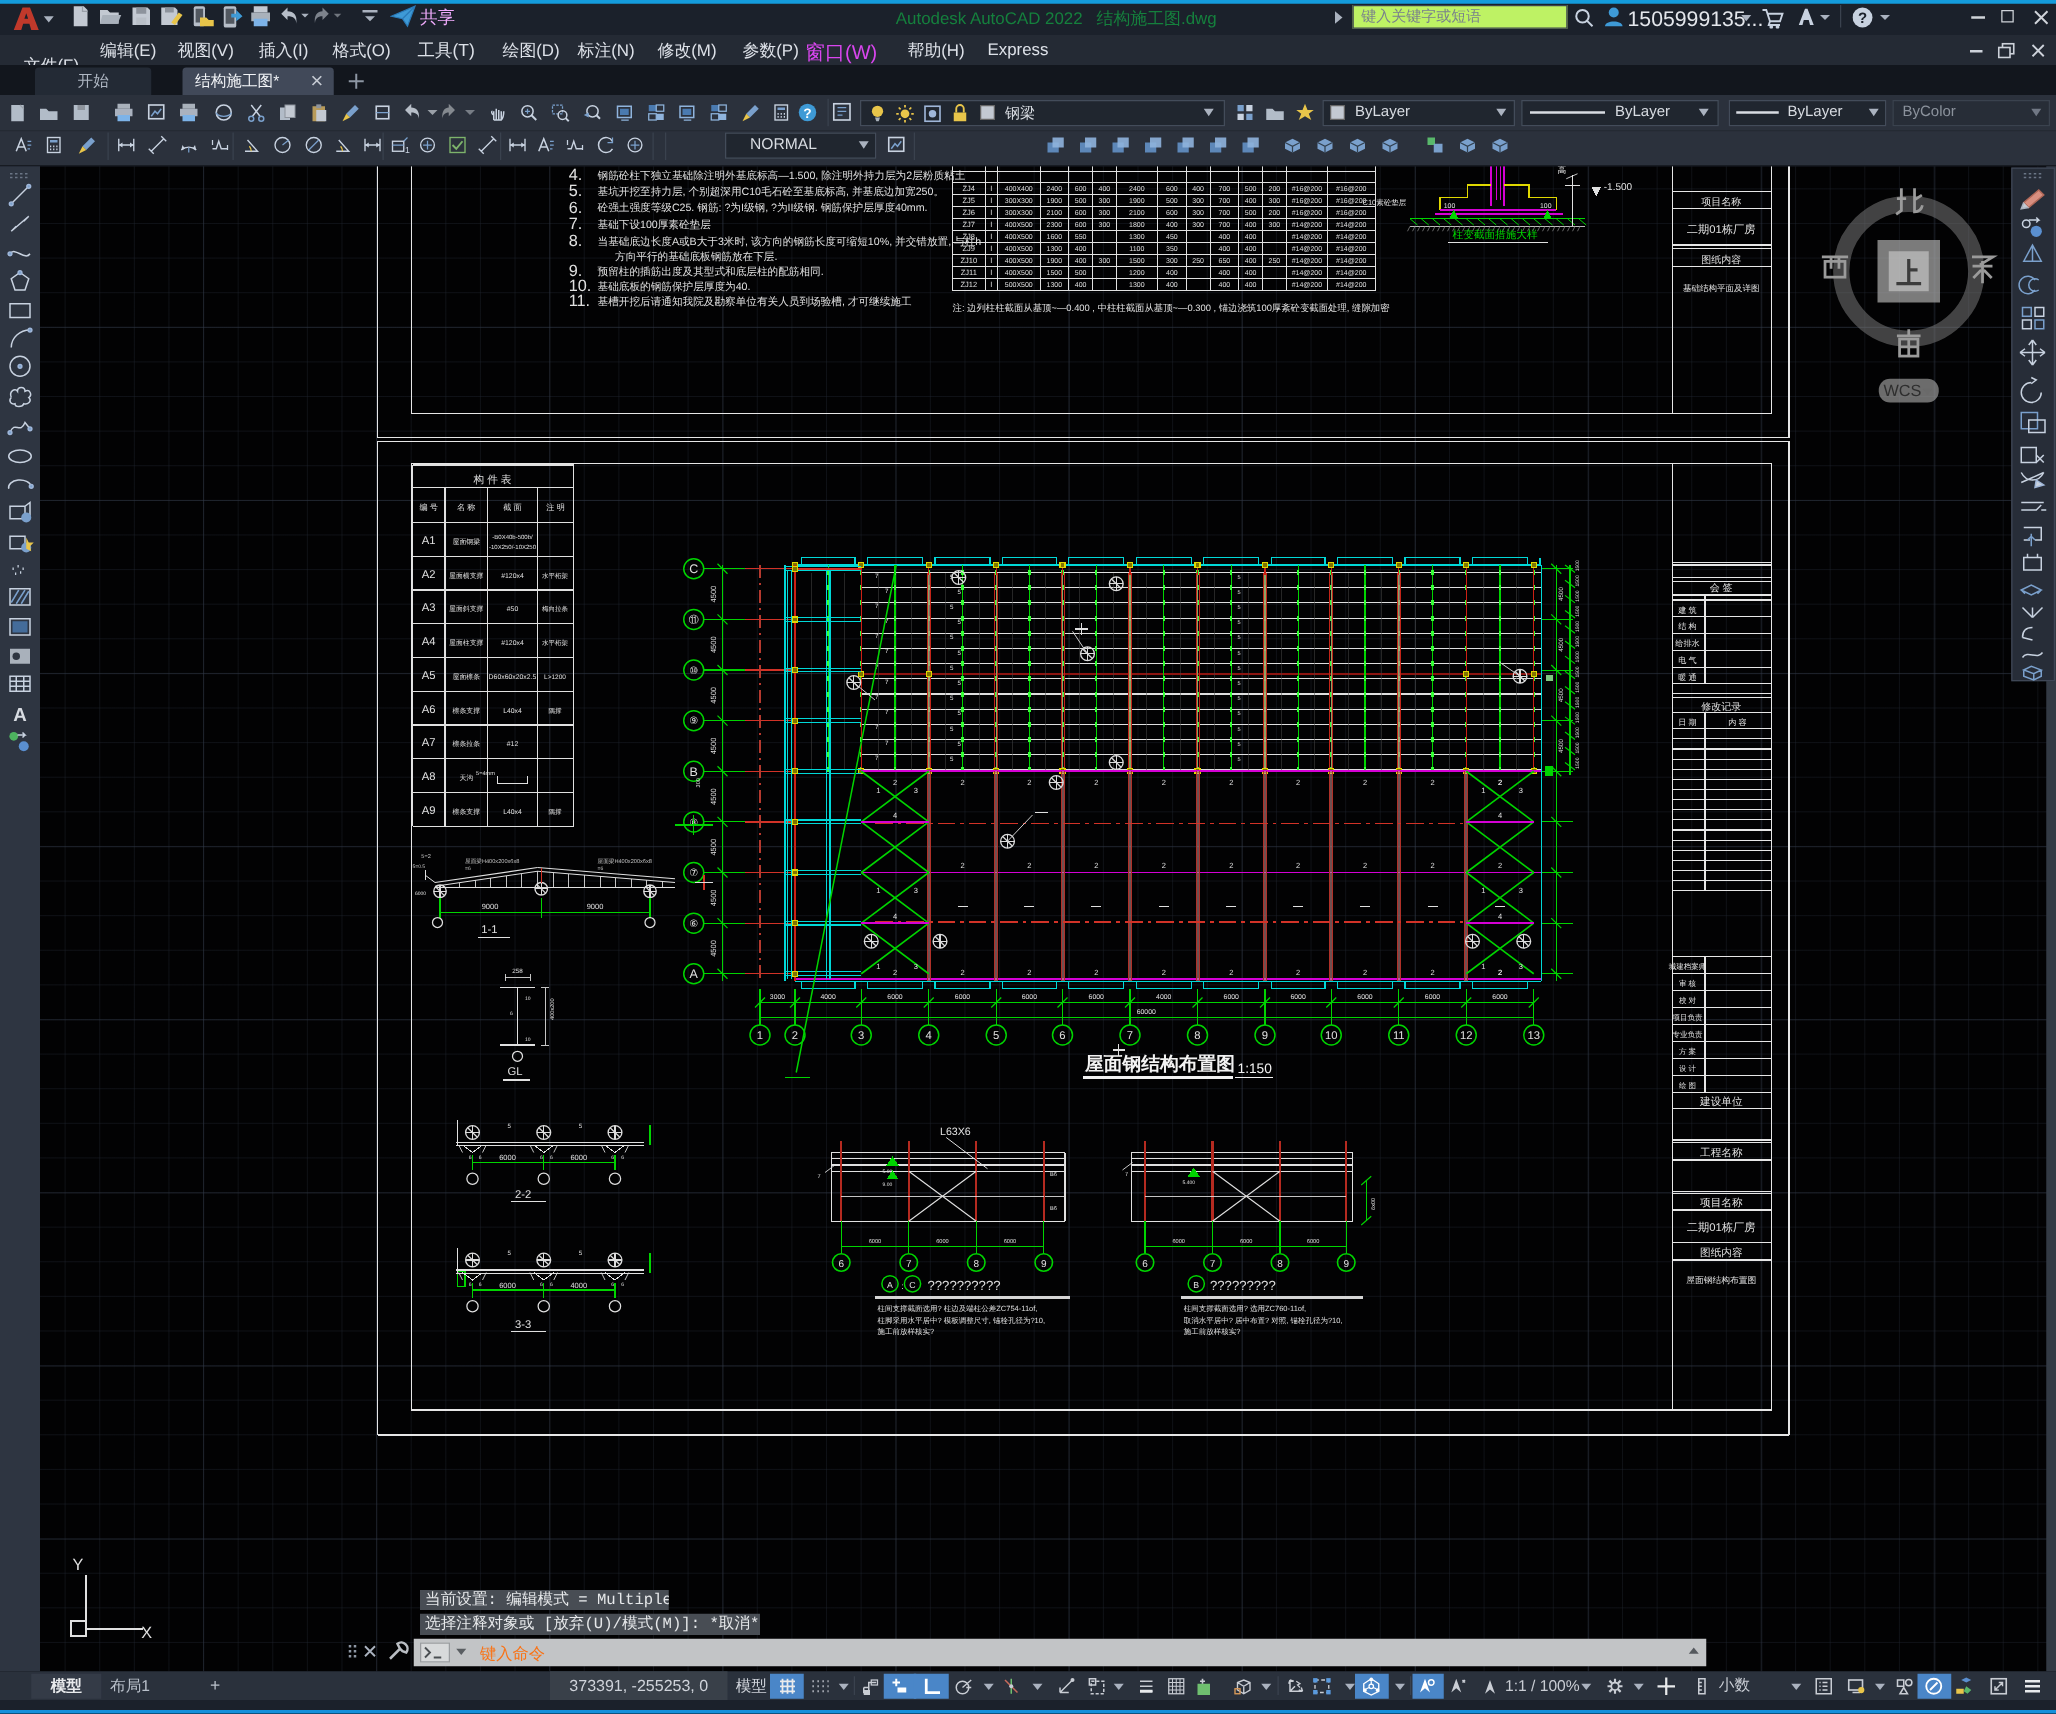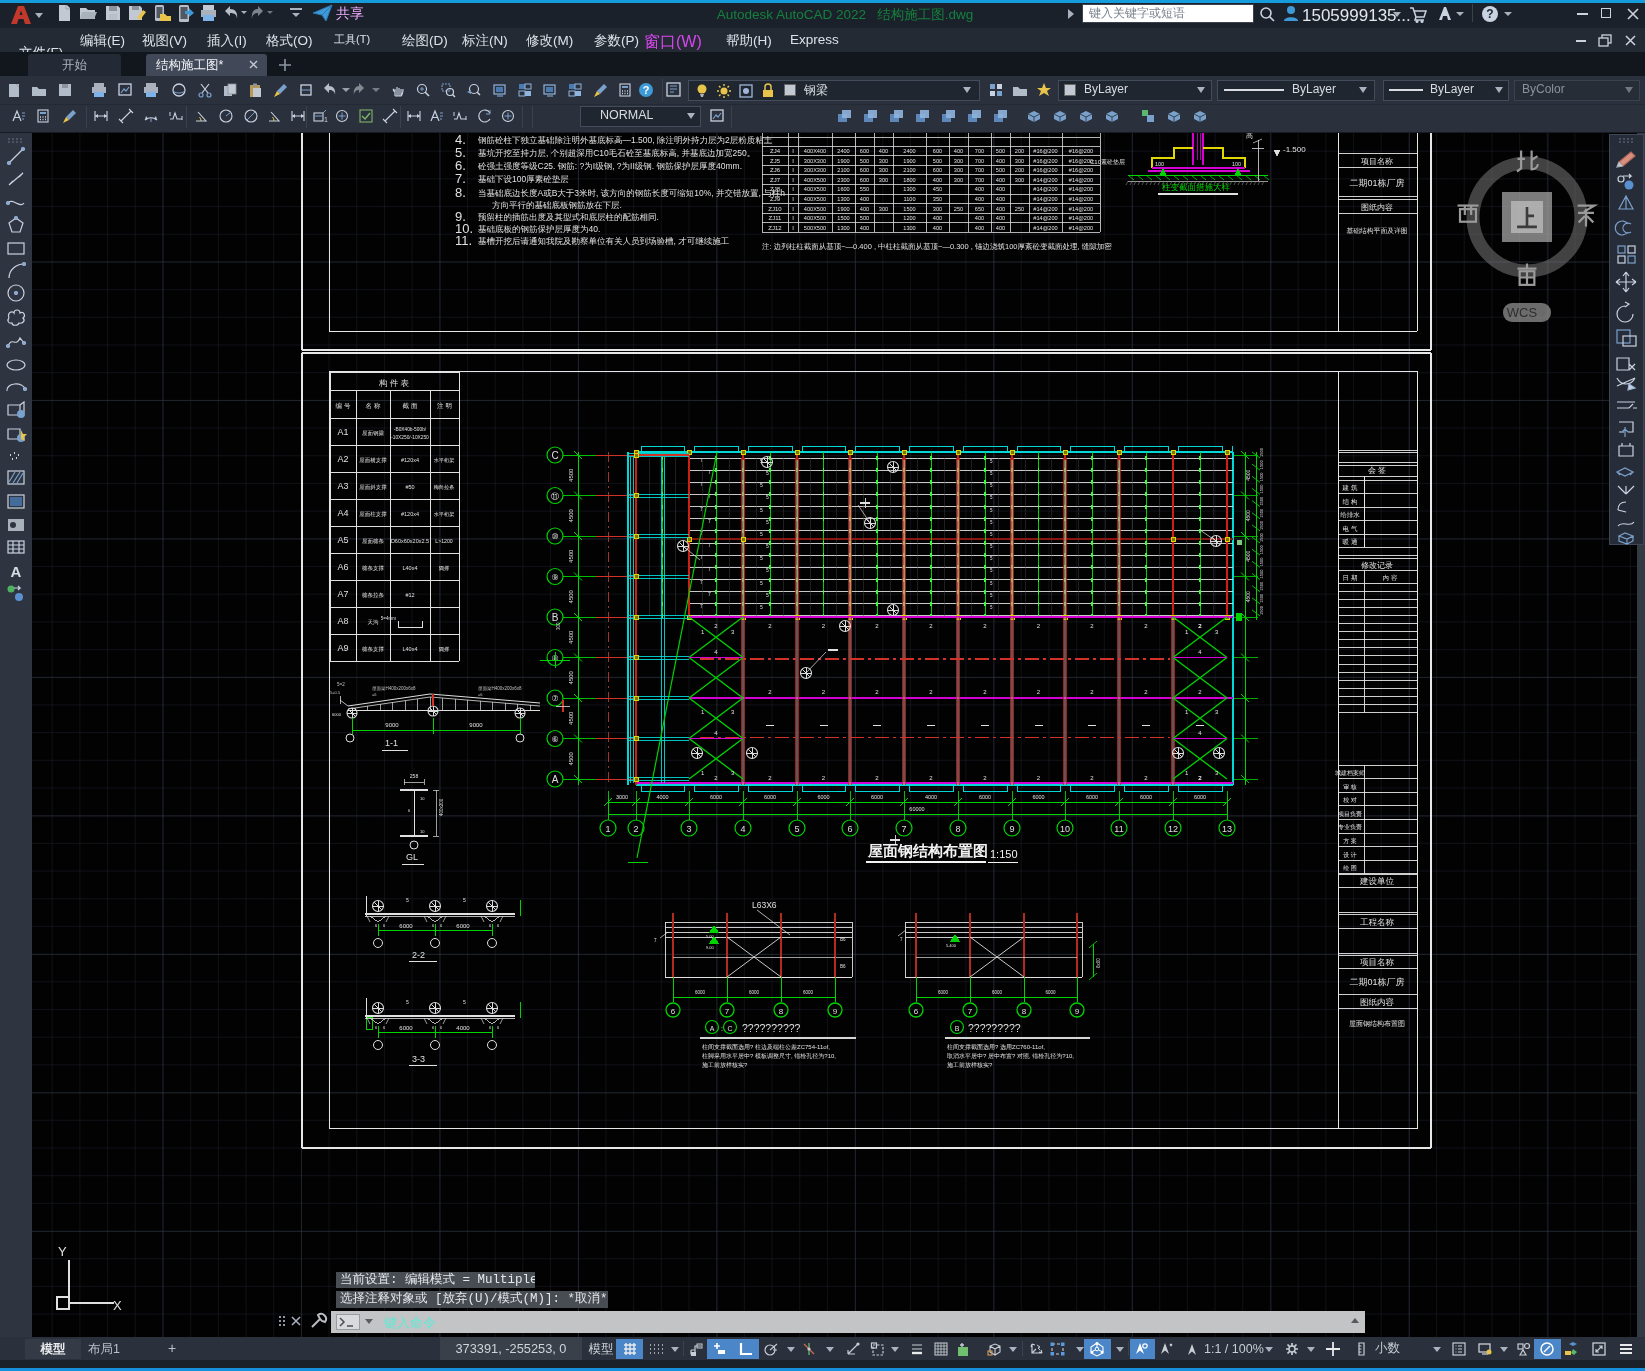--- a/index.html
+++ b/index.html
@@ -1644,21 +1644,21 @@
       <path d="M4,9 L8,13 L12,9 Z" fill="#aab2bf"></path>
     </svg>
 <svg class="abs" style="left:312px;top:4px" width="26" height="20" viewBox="0 0 26 20">
       <path d="M1,9 L20,1 L14,17 L10,11 Z M10,11 L20,1" fill="#3e9ad6" stroke="#2a7ab8"></path>
     </svg>
 <div class="abs" style="left:336px;top:5px;font-size:14px;color:#f0abfc">共享</div>
 <div class="abs" style="left:595px;top:6px;width:500px;text-align:center;font-size:13.5px;color:#15803d">Autodesk AutoCAD 2022&nbsp;&nbsp;&nbsp;结构施工图.dwg</div>
 <svg class="abs" style="left:1066px;top:8px" width="10" height="12" viewBox="0 0 10 12">
       <path d="M2,1 L8,6 L2,11 Z" fill="#aab2bf"></path>
     </svg>
-<div class="abs" style="left:1082px;top:4px;width:172px;height:19px;background:#ffffff;border:1px solid #3c434f;color:#79818c;font-size:12px;line-height:17px;padding-left:6px;overflow:hidden">键入关键字或短语</div>
+<div class="abs" style="left:1082px;top:4px;width:172px;height:19px;background:#bef264;border:1px solid #3c434f;color:#79818c;font-size:12px;line-height:17px;padding-left:6px;overflow:hidden">键入关键字或短语</div>
 <svg class="abs" style="left:1259px;top:6px" width="18" height="16" viewBox="0 0 18 16">
       <circle cx="7" cy="7" r="5" stroke="#c8d2e0" fill="none" stroke-width="1.6"></circle>
       <line x1="10.5" y1="10.5" x2="15" y2="15" stroke="#c8d2e0" stroke-width="1.6"></line>
     </svg>
 <svg class="abs" style="left:1283px;top:5px" width="16" height="18" viewBox="0 0 16 18">
       <circle cx="8" cy="5" r="4" fill="#3e9ad6"></circle>
       <path d="M1,16 C1,11 15,11 15,16 Z" fill="#3e9ad6"></path>
     </svg>
 <div class="abs" style="left:1302px;top:6px;font-size:17px;color:#e4e7ec">1505999135...</div>
 <svg class="abs" style="left:1392px;top:11px" width="10" height="8" viewBox="0 0 10 8">
@@ -1683,21 +1683,21 @@
 <div class="abs" style="left:1601px;top:8px;width:10px;height:10px;border:1.5px solid #cfd3d9"></div>
 <svg class="abs" style="left:1626px;top:7px" width="14" height="14" viewBox="0 0 14 14">
       <path d="M2,2 L12,12 M12,2 L2,12" stroke="#cfd3d9" stroke-width="1.6"></path>
     </svg>
 <div class="abs" style="left:0;top:28px;width:1645px;height:24px;background:#242a34"></div>
 <div class="abs" style="left:19px;top:44px;font-size:13.5px;color:#dde1e8">文件(F)</div>
 <div class="abs" style="left:80px;top:32px;font-size:13.5px;color:#dde1e8">编辑(E)</div>
 <div class="abs" style="left:142px;top:32px;font-size:13.5px;color:#dde1e8">视图(V)</div>
 <div class="abs" style="left:207px;top:32px;font-size:13.5px;color:#dde1e8">插入(I)</div>
 <div class="abs" style="left:266px;top:32px;font-size:13.5px;color:#dde1e8">格式(O)</div>
-<div class="abs" style="left:334px;top:32px;font-size:11px;color:#dde1e8">工具(T)</div>
+<div class="abs" style="left:334px;top:32px;font-size:14px;color:#dde1e8">工具(T)</div>
 <div class="abs" style="left:402px;top:32px;font-size:13.5px;color:#dde1e8">绘图(D)</div>
 <div class="abs" style="left:462px;top:32px;font-size:13.5px;color:#dde1e8">标注(N)</div>
 <div class="abs" style="left:526px;top:32px;font-size:13.5px;color:#dde1e8">修改(M)</div>
 <div class="abs" style="left:594px;top:32px;font-size:13.5px;color:#dde1e8">参数(P)</div>
 <div class="abs" style="left:644px;top:32px;font-size:16px;color:#d946ef">窗口(W)</div>
 <div class="abs" style="left:726px;top:32px;font-size:13.5px;color:#dde1e8">帮助(H)</div>
 <div class="abs" style="left:790px;top:32px;font-size:13.5px;color:#dde1e8">Express</div>
 <div class="abs" style="left:1576px;top:40px;width:10px;height:2px;background:#cdd2da"></div>
 <svg class="abs" style="left:1598px;top:33px" width="16" height="14" viewBox="0 0 16 14">
       <rect x="4" y="2" width="9" height="8" fill="none" stroke="#cdd2da" stroke-width="1.3"></rect>
@@ -2141,21 +2141,21 @@
     </svg>
 <div class="abs" style="left:331px;top:1311px;width:1034px;height:22px;background:#c2c4c6"></div>
 <div class="abs" style="left:336px;top:1314px;width:24px;height:16px;background:#d8dadb;border:1px solid #9a9da0"></div>
 <svg class="abs" style="left:338px;top:1316px" width="20" height="12" viewBox="0 0 20 12">
       <path d="M2,2 L6,6 L2,10" stroke="#4a4e52" fill="none" stroke-width="1.5"></path>
       <path d="M9,10 h6" stroke="#4a4e52" stroke-width="1.5"></path>
     </svg>
 <svg class="abs" style="left:364px;top:1318px" width="10" height="9" viewBox="0 0 10 9">
       <path d="M1,1 L5,6 L9,1 Z" fill="#5a5e62"></path>
     </svg>
-<div class="abs" style="left:384px;top:1314px;font-size:13px;color:#5eead4">键入命令</div>
+<div class="abs" style="left:384px;top:1314px;font-size:13px;color:#f97316">键入命令</div>
 <svg class="abs" style="left:1348px;top:1314px" width="14" height="14" viewBox="0 0 14 14">
       <path d="M3,9 L7,4 L11,9 Z" fill="#55595e"></path>
     </svg>
 <div class="abs" style="left:0;top:1337px;width:1645px;height:23px;background:#2a313c"></div>
 <div class="abs" style="left:0;top:1360px;width:1645px;height:8px;background:#1b212b"></div>
 <div class="abs" style="left:0;top:1368px;width:1645px;height:3px;background:#1490dc"></div>
 <div class="abs" style="left:25px;top:1339px;width:56px;height:20px;background:#343b47;color:#e8eaec;font-size:12.5px;text-align:center;line-height:20px;font-weight:bold">模型</div>
 <div class="abs" style="left:88px;top:1339px;width:60px;height:20px;color:#b9c0ca;font-size:12.5px;line-height:20px">布局1</div>
 <svg class="abs" style="left:120px;top:1341px" width="40" height="16" viewBox="0 0 40 16"></svg>
 <div class="abs" style="left:168px;top:1341px;width:14px;height:14px;color:#b9c0ca;font-size:14px;line-height:14px">+</div>

